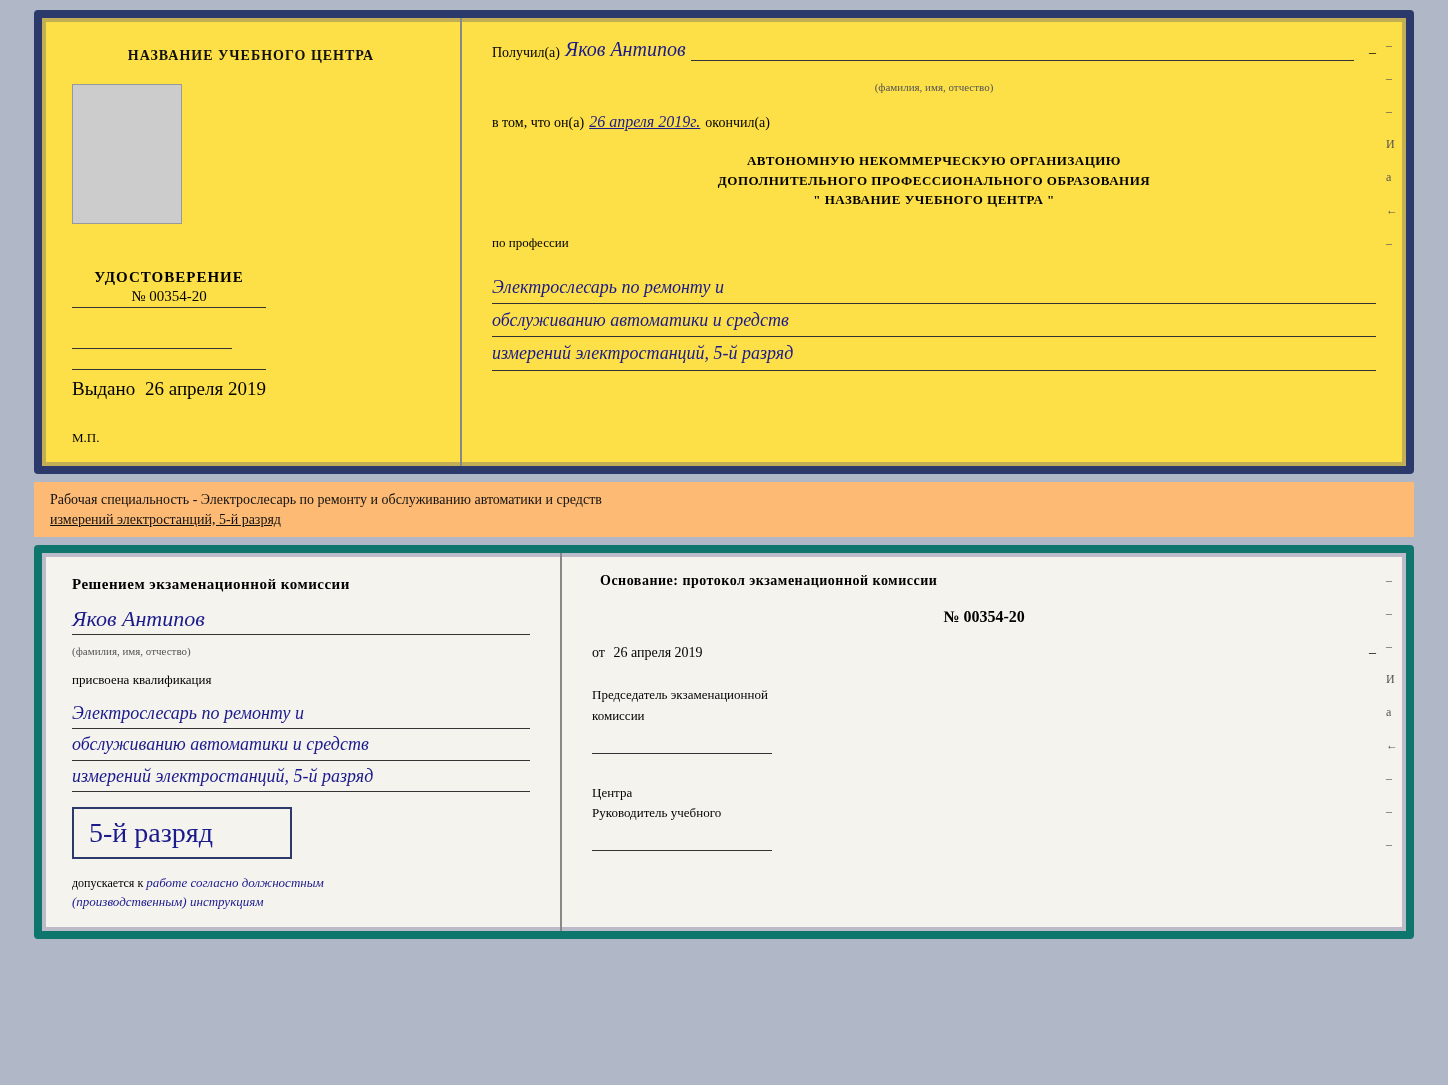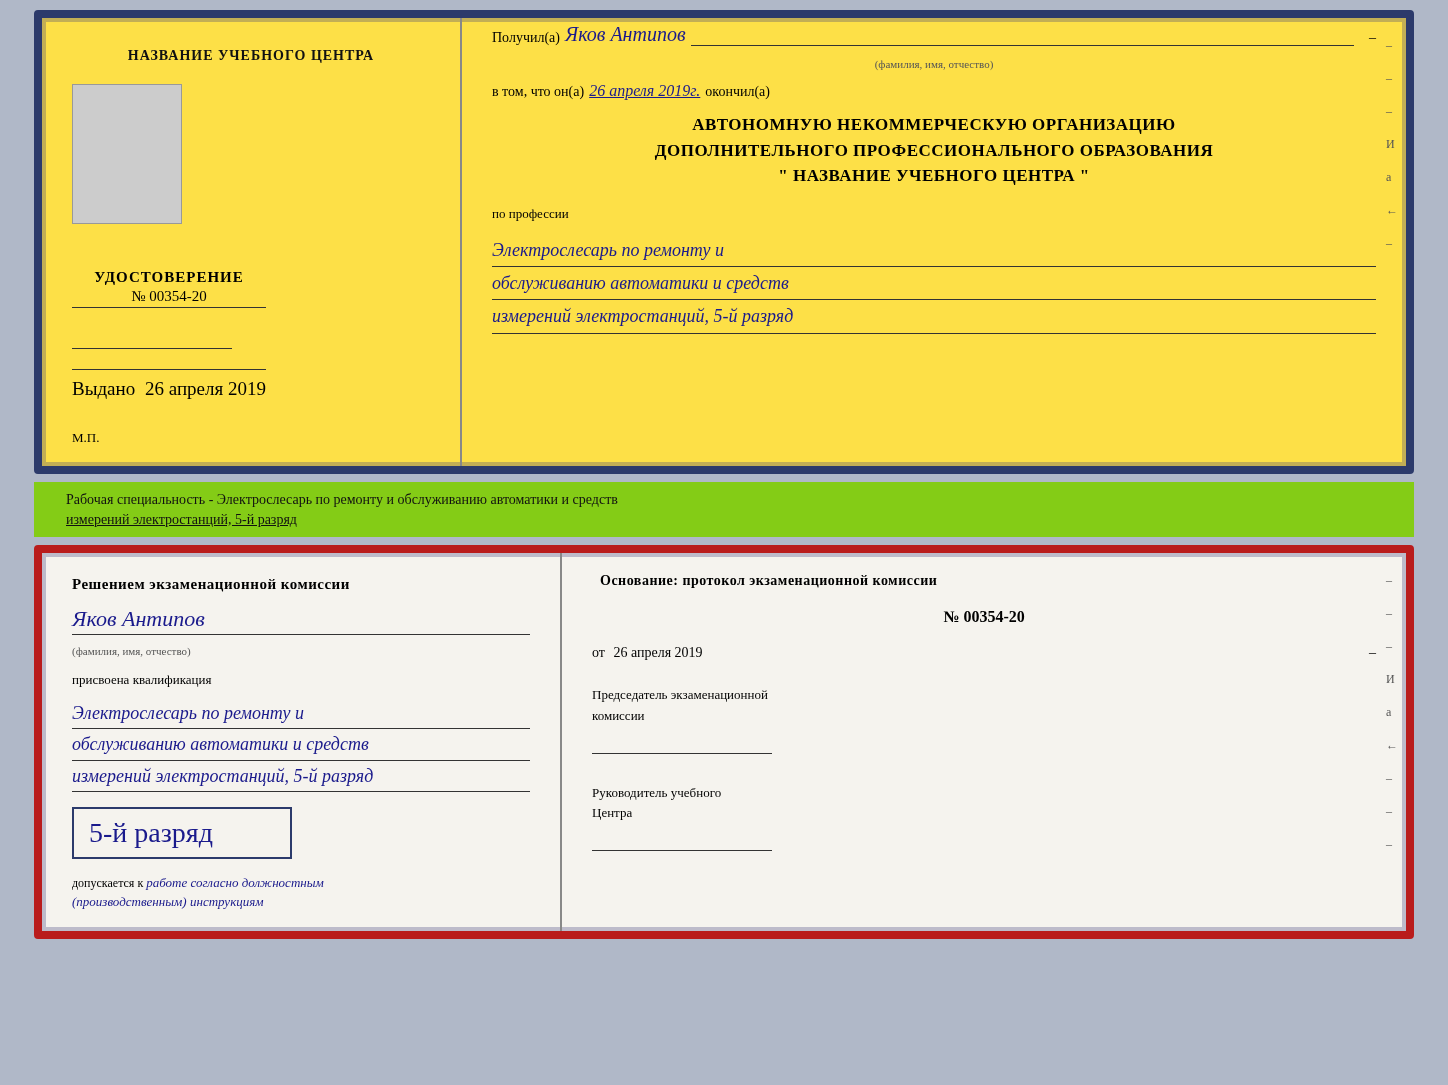--- a/index.html
+++ b/index.html
@@ -86,25 +86,25 @@
 
     .mp-line {
       font-size: 13px;
       margin-top: 10px;
       align-self: flex-start;
     }
 
     
     .right-panel {
       flex: 1;
-      padding: 5px 30px;
+      padding: 20px 30px;
       position: relative;
       display: flex;
       flex-direction: column;
-      gap: 12px;
+      gap: 20px;
     }
 
     .recipient-line {
       font-size: 14px;
       display: flex;
       align-items: flex-end;
       gap: 5px;
       flex-wrap: wrap;
     }
 
@@ -124,21 +124,21 @@
 
     .v-tom-line {
       font-size: 14px;
       display: flex;
       align-items: flex-end;
       gap: 5px;
       flex-wrap: wrap;
     }
 
     .org-block {
-      font-size: 17px;
+      font-size: 13px;
       text-align: center;
       font-weight: bold;
       letter-spacing: 0.5px;
       line-height: 1.5;
     }
 
     .po-professii {
       font-size: 13px;
       margin-top: 5px;
     }
@@ -163,32 +163,32 @@
       top: 20px;
       display: flex;
       flex-direction: column;
       gap: 18px;
       font-size: 12px;
       color: #555;
     }
 
     
     .middle-text {
-      background: #84cc16;
-      padding: 8px 32px;
+      background: #fdba74;
+      padding: 8px 16px;
       font-size: 14px;
       color: #111;
       line-height: 1.4;
     }
 
     
     .bottom-doc {
       display: flex;
       background: #f5f3ee;
-      border: 8px solid #b91c1c;
+      border: 8px solid #0f766e;
       border-radius: 4px;
       min-height: 390px;
     }
 
     .bottom-left {
       width: 520px;
       min-width: 520px;
       border-right: 2px solid #888;
       padding: 20px 30px;
       display: flex;
@@ -434,22 +434,22 @@
         <span style="margin-left:30px; float:right;">–</span>
       </div>
 
       <div class="signature-block">
         <div>Председатель экзаменационной</div>
         <div>комиссии</div>
         <div class="sig-line">&nbsp;</div>
       </div>
 
       <div class="signature-block" style="margin-top:15px;">
+        <div>Центра</div>
         <div>Руководитель учебного</div>
-        <div>Центра</div>
         <div class="sig-line">&nbsp;</div>
       </div>
 
       <div class="side-marks-bottom">
         <span>–</span>
         <span>–</span>
         <span>–</span>
         <span>И</span>
         <span>а</span>
         <span>←</span>

